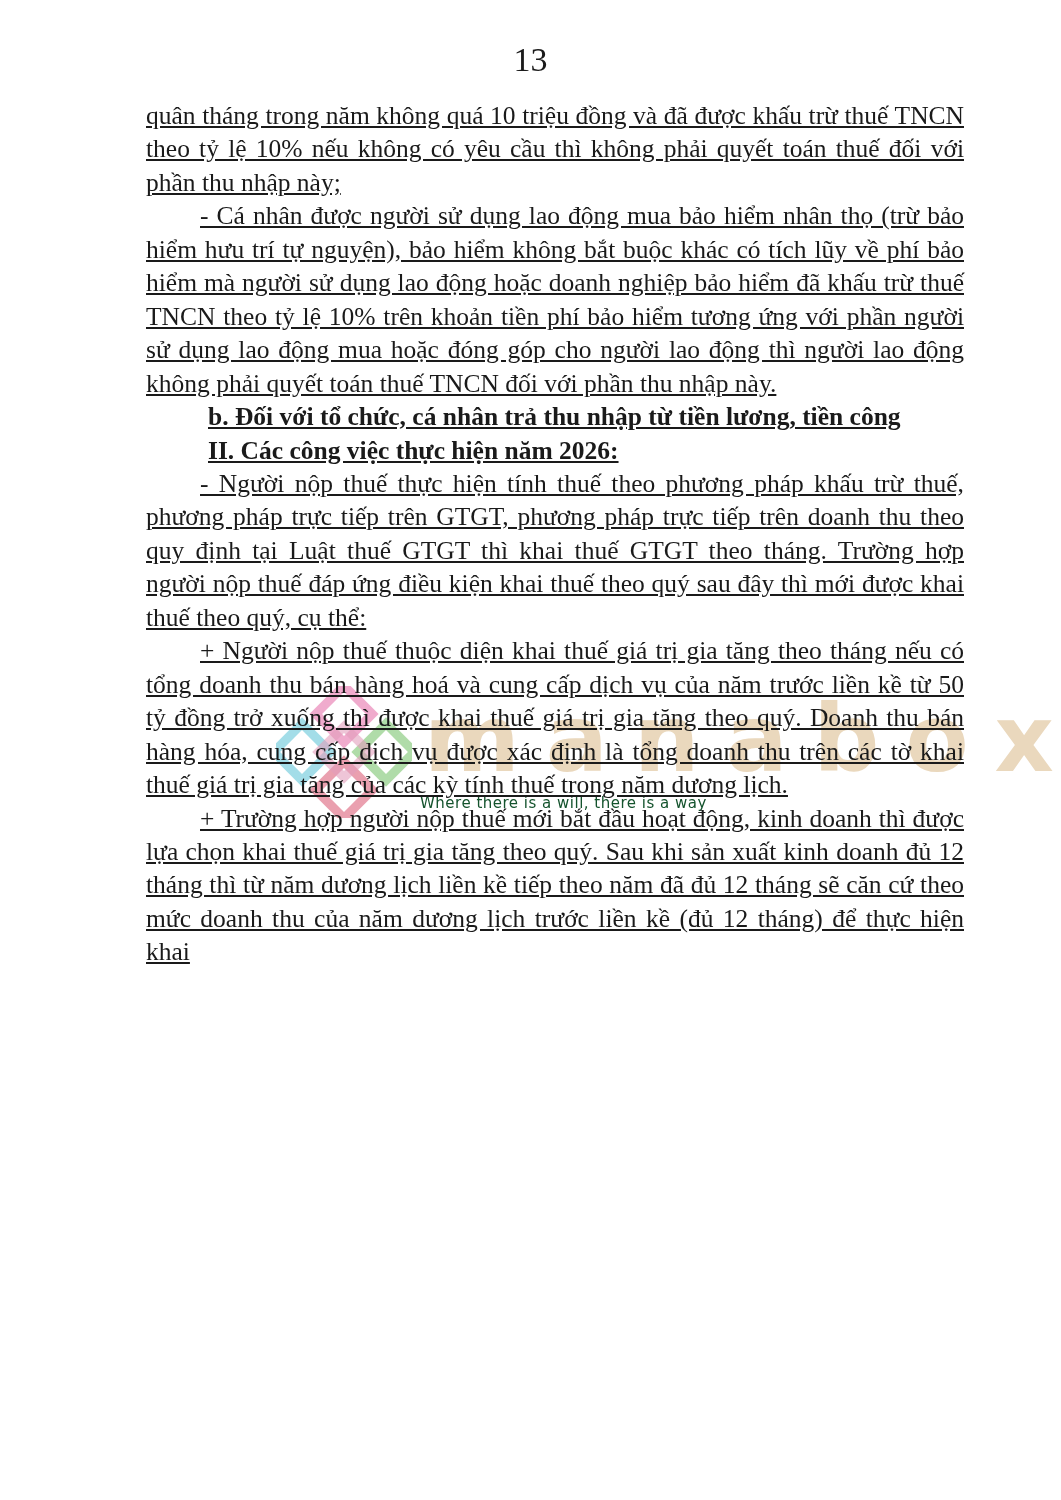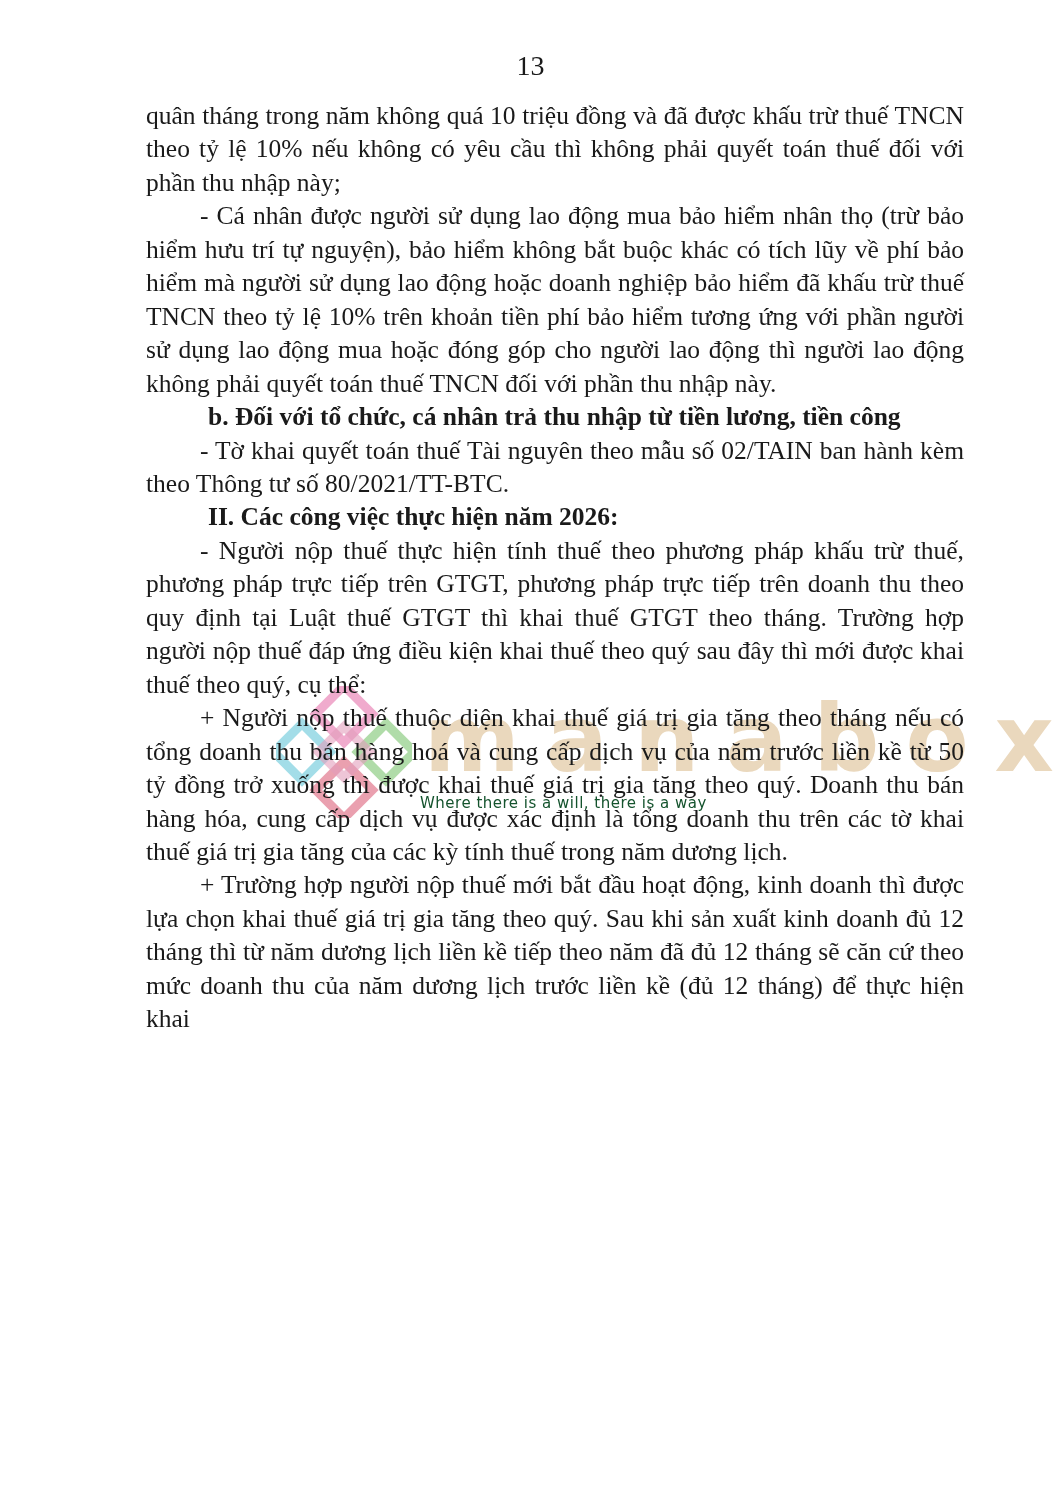--- a/index.html
+++ b/index.html
@@ -28,28 +28,29 @@
   .wm-tagline {
     position: absolute; left: 420px; top: 794px;
     font-family: "DejaVu Sans", sans-serif;
     font-size: 15px;
     letter-spacing: 0.5px;
     white-space: nowrap;
   }
 
   
   .page-number {
-    position: absolute; top: 50px; left: 0; width: 100%;
+    position: absolute; top: 41px; left: 0; width: 100%;
     text-align: center;
-    font-size: 28px;
+    font-size: 34px;
     z-index: 1;
   }
   .content {
     position: absolute; left: 146px; top: 99px; width: 818px;
     z-index: 1;
+    text-decoration: underline;
   }
   .content p {
     margin: 0;
     font-size: 25.5px;
     line-height: 33.45px;
     text-align: justify;
   }
   .content p.indent { text-indent: 54px; }
   .content .b { font-weight: bold; margin-left: 8px; }
 </style>
@@ -72,20 +73,19 @@
     <div class="wm-brand" style="color: rgb(234, 216, 189);">manabox</div>
     <div class="wm-tagline" style="color: #14532d;">Where there is a will, there is a way</div>
   </div>
 
   <div class="page-number">13</div>
 
   <div class="content" id="content">
       <p><span>quân tháng trong năm không quá 10 triệu đồng và đã được khấu trừ thuế TNCN theo tỷ lệ 10% nếu không có yêu cầu thì không phải quyết toán thuế đối với phần thu nhập này;</span></p>
       <p class="indent"><span>- Cá nhân được người sử dụng lao động mua bảo hiểm nhân thọ (trừ bảo hiểm hưu trí tự nguyện), bảo hiểm không bắt buộc khác có tích lũy về phí bảo hiểm mà người sử dụng lao động hoặc doanh nghiệp bảo hiểm đã khấu trừ thuế TNCN theo tỷ lệ 10% trên khoản tiền phí bảo hiểm tương ứng với phần người sử dụng lao động mua hoặc đóng góp cho người lao động thì người lao động không phải quyết toán thuế TNCN đối với phần thu nhập này.</span></p>
       <p class="indent"><span class="b">b. Đối với tổ chức, cá nhân trả thu nhập từ tiền lương, tiền công</span></p>
-      <p class="indent"><span>- Tờ khai quyết toán thuế Tài nguyên theo mẫu số 02/TAIN ban hành kèm theo Thông tư số 80/2021/TT-BTC.</span></p>
       <p class="indent"><span class="b">II. Các công việc thực hiện năm 2026:</span></p>
       <p class="indent"><span>- Người nộp thuế thực hiện tính thuế theo phương pháp khấu trừ thuế, phương pháp trực tiếp trên GTGT, phương pháp trực tiếp trên doanh thu theo quy định tại Luật thuế GTGT thì khai thuế GTGT theo tháng. Trường hợp người nộp thuế đáp ứng điều kiện khai thuế theo quý sau đây thì mới được khai thuế theo quý, cụ thể:</span></p>
       <p class="indent"><span>+ Người nộp thuế thuộc diện khai thuế giá trị gia tăng theo tháng nếu có tổng doanh thu bán hàng hoá và cung cấp dịch vụ của năm trước liền kề từ 50 tỷ đồng trở xuống thì được khai thuế giá trị gia tăng theo quý. Doanh thu bán hàng hóa, cung cấp dịch vụ được xác định là tổng doanh thu trên các tờ khai thuế giá trị gia tăng của các kỳ tính thuế trong năm dương lịch.</span></p>
       <p class="indent"><span>+ Trường hợp người nộp thuế mới bắt đầu hoạt động, kinh doanh thì được lựa chọn khai thuế giá trị gia tăng theo quý. Sau khi sản xuất kinh doanh đủ 12 tháng thì từ năm dương lịch liền kề tiếp theo năm đã đủ 12 tháng sẽ căn cứ theo mức doanh thu của năm dương lịch trước liền kề (đủ 12 tháng) để thực hiện khai</span></p>
     </div>
 
 </div>
 
 </body></html>

